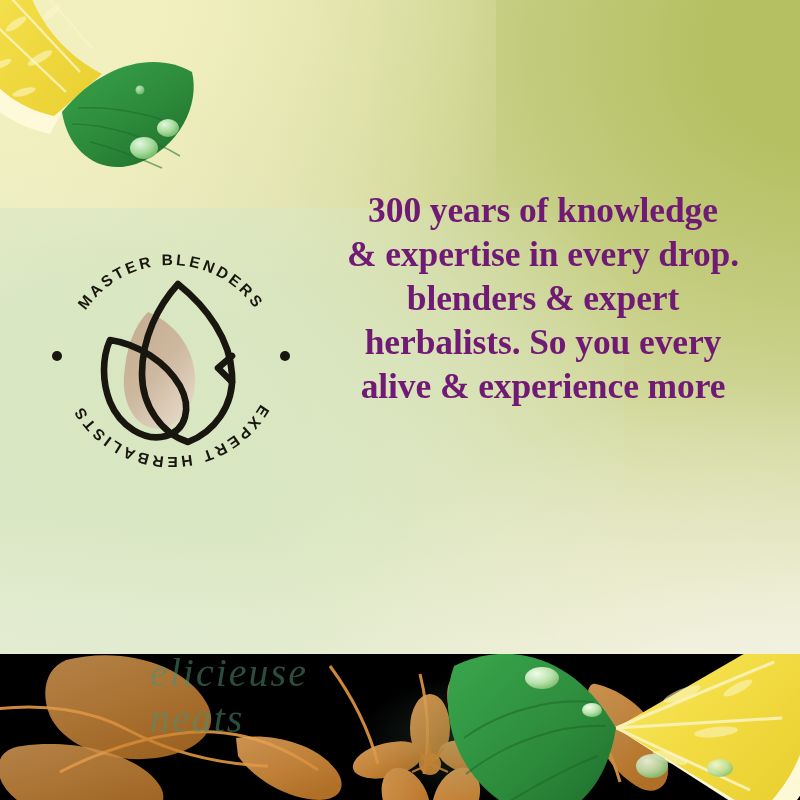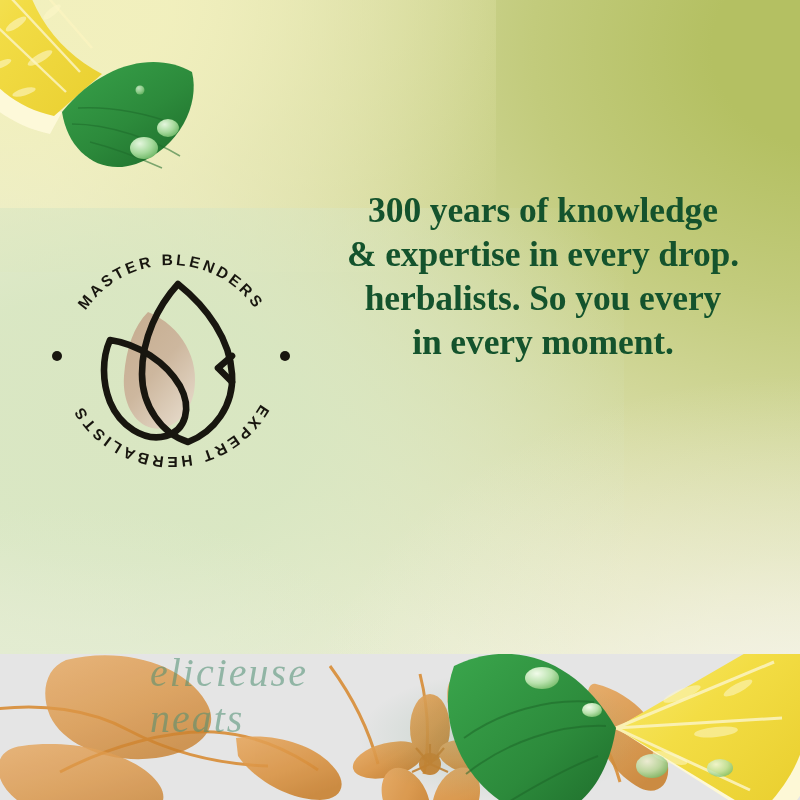--- a/index.html
+++ b/index.html
@@ -79,38 +79,38 @@
     fill: #18160f;
   }
 
   
   .copy {
     position: absolute;
     left: 312px;
     top: 188px;
     width: 462px;
     text-align: center;
-    color: #14532d;
+    color: #701a75;
     font-family: "Liberation Serif", "DejaVu Serif", serif;
     font-size: 35.5px;
     font-weight: 700;
     line-height: 44px;
     letter-spacing: -0.1px;
   }
   .copy .line { display: block; white-space: nowrap; }
 
   
   .band {
     position: absolute;
     left: 0;
     bottom: 0;
     width: 800px;
     height: 146px;
     overflow: hidden;
-    background: #e5e5e5;
+    background: #000000;
   }
   .band-art { position: absolute; inset: 0; }
   .band-art svg { display: block; width: 100%; height: 100%; }
   .band-script {
     position: absolute;
     left: 150px;
     top: -4px;
     width: 470px;
     color: #4e8f72;
     opacity: 0.55;
@@ -245,22 +245,23 @@
       </text>
 
       <circle cx="15" cy="120" r="5" fill="#18160f"></circle>
       <circle cx="243" cy="120" r="5" fill="#18160f"></circle>
     </svg>
   </div>
 
   <div class="copy">
     <span class="line">300 years of knowledge</span>
     <span class="line">&amp; expertise in every drop.</span>
+    <span class="line">blenders &amp; expert</span>
     <span class="line">herbalists. So you every</span>
-    <span class="line">in every moment.</span>
+    <span class="line">alive &amp; experience more</span>
   </div>
 
   <div class="band">
 
     <div class="band-art">
       <svg viewBox="0 0 800 146" preserveAspectRatio="none" xmlns="http://www.w3.org/2000/svg">
         <defs>
           <linearGradient id="citrusFill" x1="0" y1="0" x2="0.6" y2="1">
             <stop offset="0%" stop-color="#e6a65c"></stop>
             <stop offset="60%" stop-color="#d9913f"></stop>

